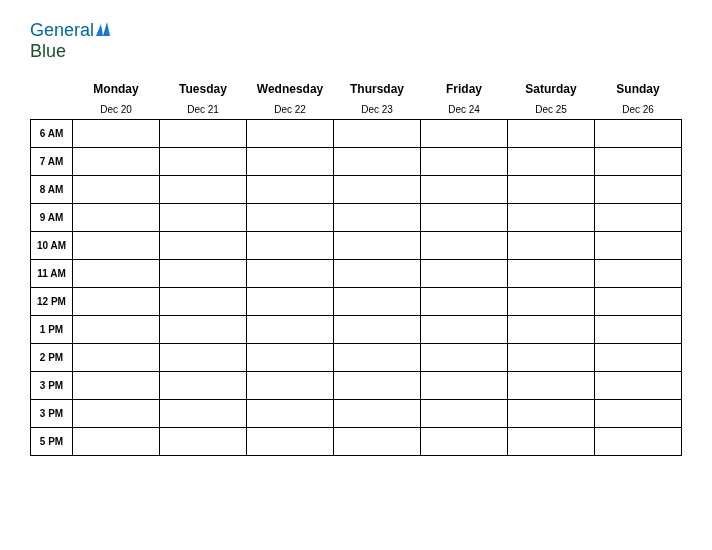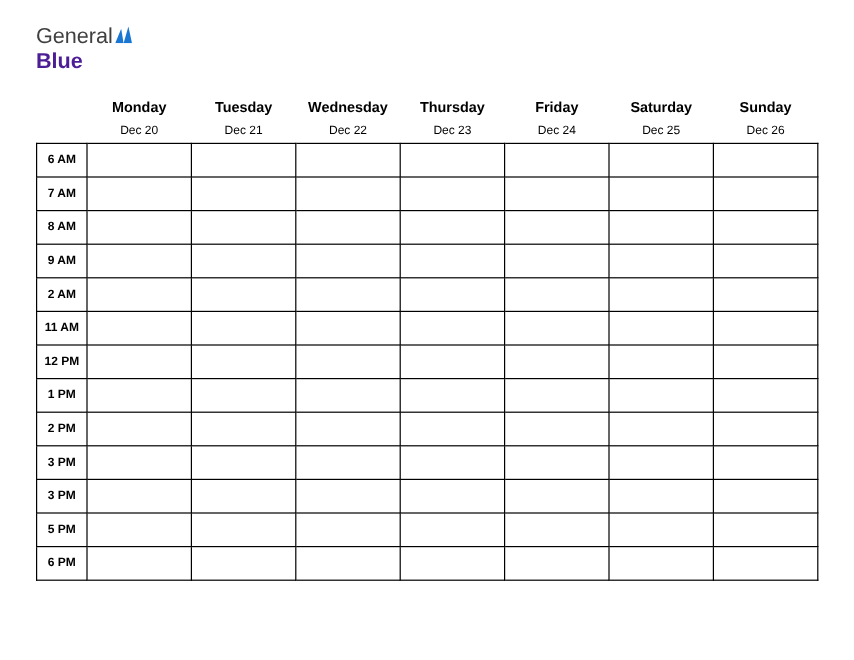--- a/index.html
+++ b/index.html
@@ -18,22 +18,22 @@
     }
     .logo {
       display: flex;
       align-items: center;
       gap: 2px;
     }
     .logo-text {
       font-size: 18px;
       font-weight: 400;
     }
-    .logo-general { color: #404040; margin-top: 16px; }
-    .logo-blue { color: #4c1d95; font-weight: 700; }
+    .logo-general { color: #0369a1; margin-top: 16px; }
+    .logo-blue { color: #14532d; font-weight: 400; }
     .logo-icon {
       display: inline-block;
       margin-left: 2px;
     }
     .title-block {
       text-align: right;
     }
     .title {
       font-size: 19px;
       font-weight: 400;
@@ -176,21 +176,21 @@
         <td class="time-label">9 AM</td>
         <td class="slot"></td>
         <td class="slot"></td>
         <td class="slot"></td>
         <td class="slot"></td>
         <td class="slot"></td>
         <td class="slot"></td>
         <td class="slot"></td>
       </tr>
       <tr>
-        <td class="time-label">2 AM</td>
+        <td class="time-label">10 AM</td>
         <td class="slot"></td>
         <td class="slot"></td>
         <td class="slot"></td>
         <td class="slot"></td>
         <td class="slot"></td>
         <td class="slot"></td>
         <td class="slot"></td>
       </tr>
       <tr>
         <td class="time-label">11 AM</td>
@@ -247,30 +247,20 @@
         <td class="slot"></td>
         <td class="slot"></td>
         <td class="slot"></td>
         <td class="slot"></td>
         <td class="slot"></td>
         <td class="slot"></td>
         <td class="slot"></td>
       </tr>
       <tr>
         <td class="time-label">5 PM</td>
-        <td class="slot"></td>
-        <td class="slot"></td>
-        <td class="slot"></td>
-        <td class="slot"></td>
-        <td class="slot"></td>
-        <td class="slot"></td>
-        <td class="slot"></td>
-      </tr>
-      <tr>
-        <td class="time-label">6 PM</td>
         <td class="slot"></td>
         <td class="slot"></td>
         <td class="slot"></td>
         <td class="slot"></td>
         <td class="slot"></td>
         <td class="slot"></td>
         <td class="slot"></td>
       </tr>
     </tbody>
 </table>

